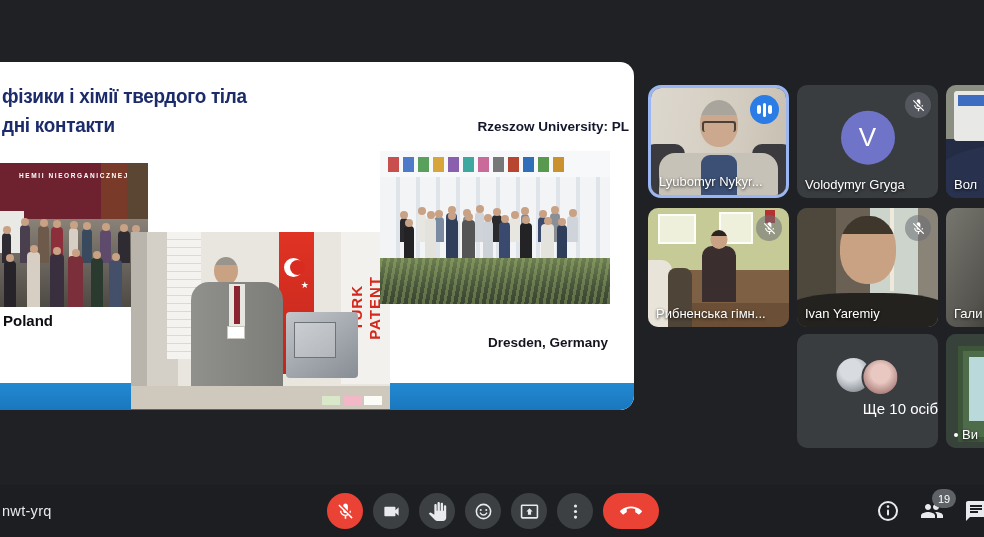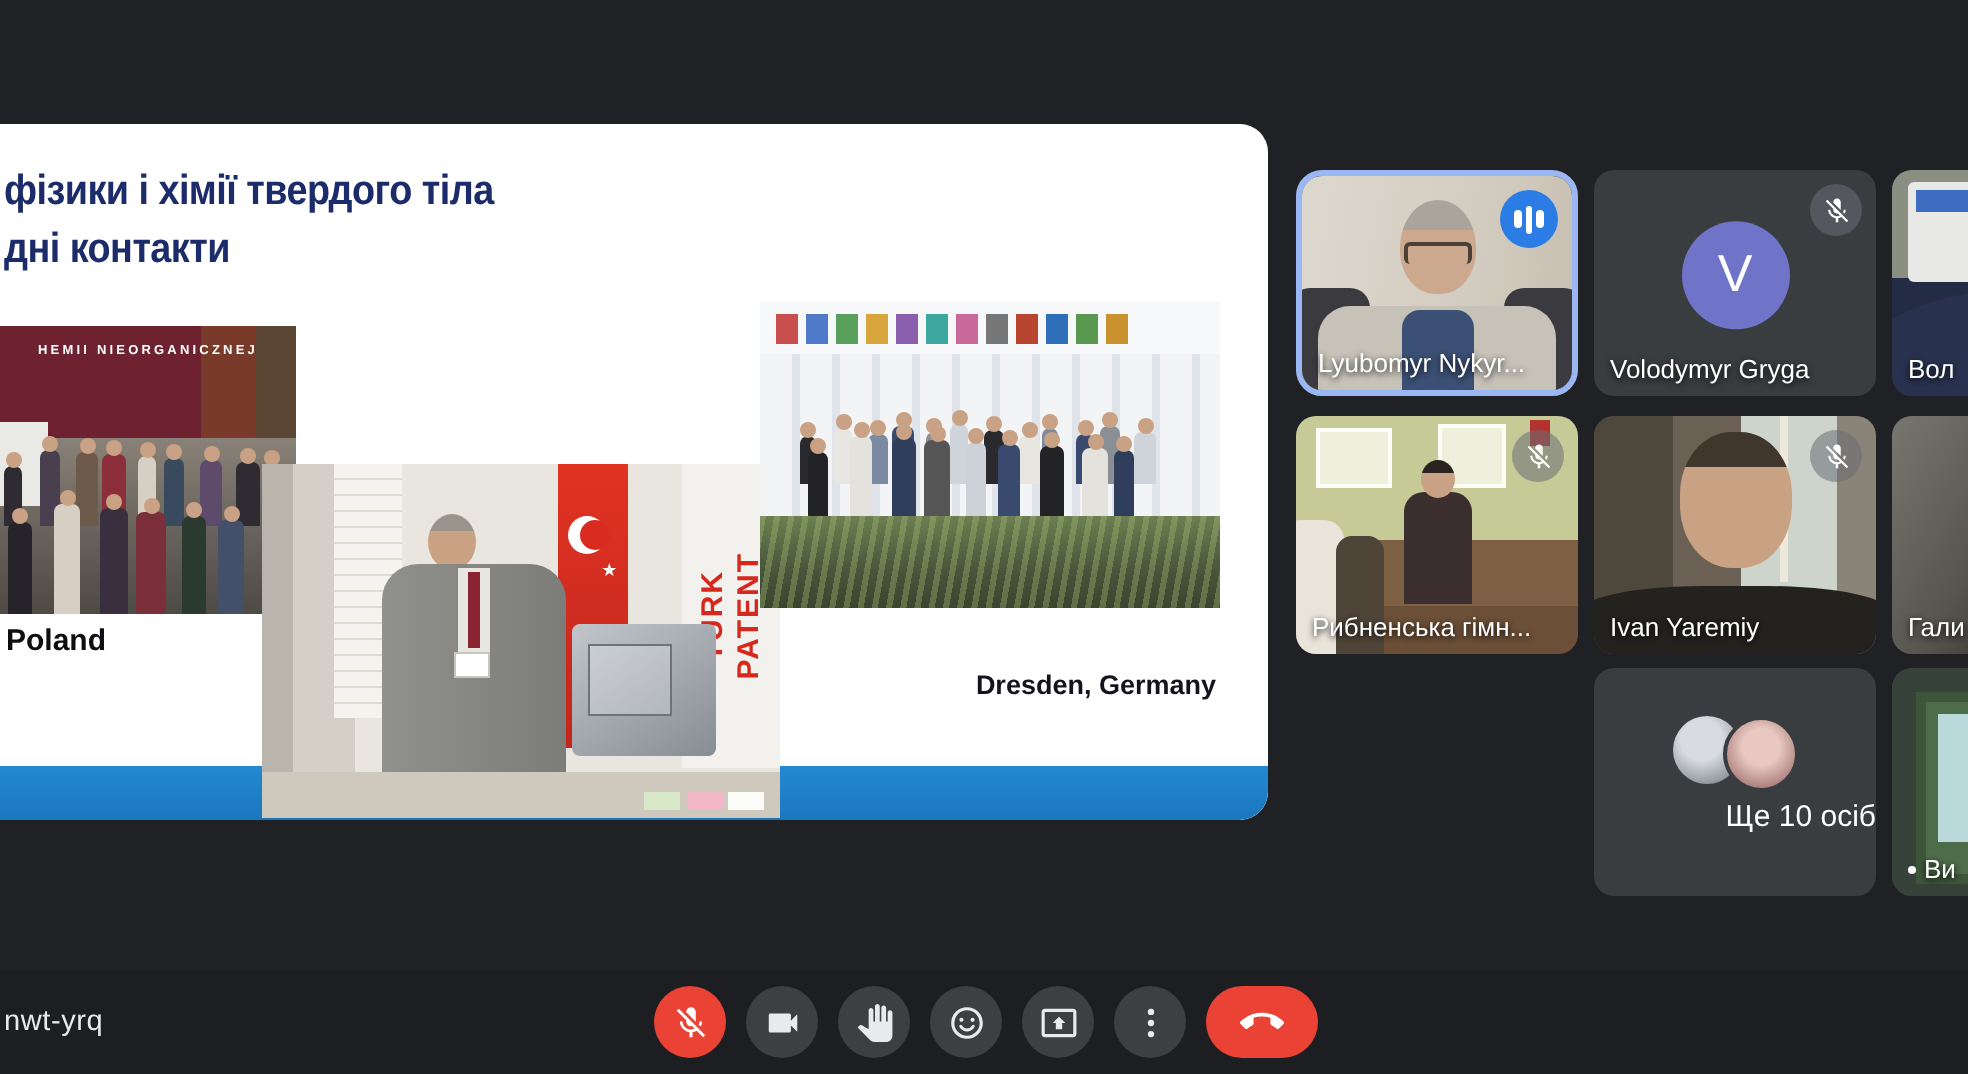--- a/index.html
+++ b/index.html
@@ -228,20 +228,21 @@
       </symbol>
   </defs>
 </svg>
 
 <div class="screen">
 
 
   <div class="slide">
     <div class="stitle l1">фізики і хімії твердого тіла</div>
     <div class="stitle l2">дні контакти</div>
+    <div class="slbl lbl-rzeszow">Rzeszow University: PL</div>
 
     <div class="photo ph-poland">
       <div class="pol-banner">
         <span>HEMII NIEORGANICZNEJ</span>
       </div>
       <div class="pol-body"></div>
       <div class="pol-chart"></div>
       <div class="pol-crowd" id="crowd-poland">
           <div class="pp" style="height: 30px; width: 9px; left: 2px; bottom: 44px; background: rgb(46, 43, 51);"></div>
           <div class="pp" style="height: 38px; width: 10px; left: 20px; bottom: 44px; background: rgb(74, 63, 78);"></div>
@@ -458,15 +459,33 @@
             <use href="#i-more"></use>
           </svg>
       </button>
       <button class="hang">
         <svg>
             <use href="#i-end"></use>
           </svg>
       </button>
     </div>
 
+    <div class="rights">
+      <div class="ricon">
+        <svg style="color:#e8eaed">
+            <use href="#i-info"></use>
+          </svg>
+      </div>
+      <div class="ricon">
+        <div class="badge">19</div>
+        <svg>
+            <use href="#i-people"></use>
+          </svg>
+      </div>
+      <div class="ricon chat">
+        <svg>
+            <use href="#i-chat"></use>
+          </svg>
+      </div>
+    </div>
   </div>
 
 </div>
 
 </body></html>

